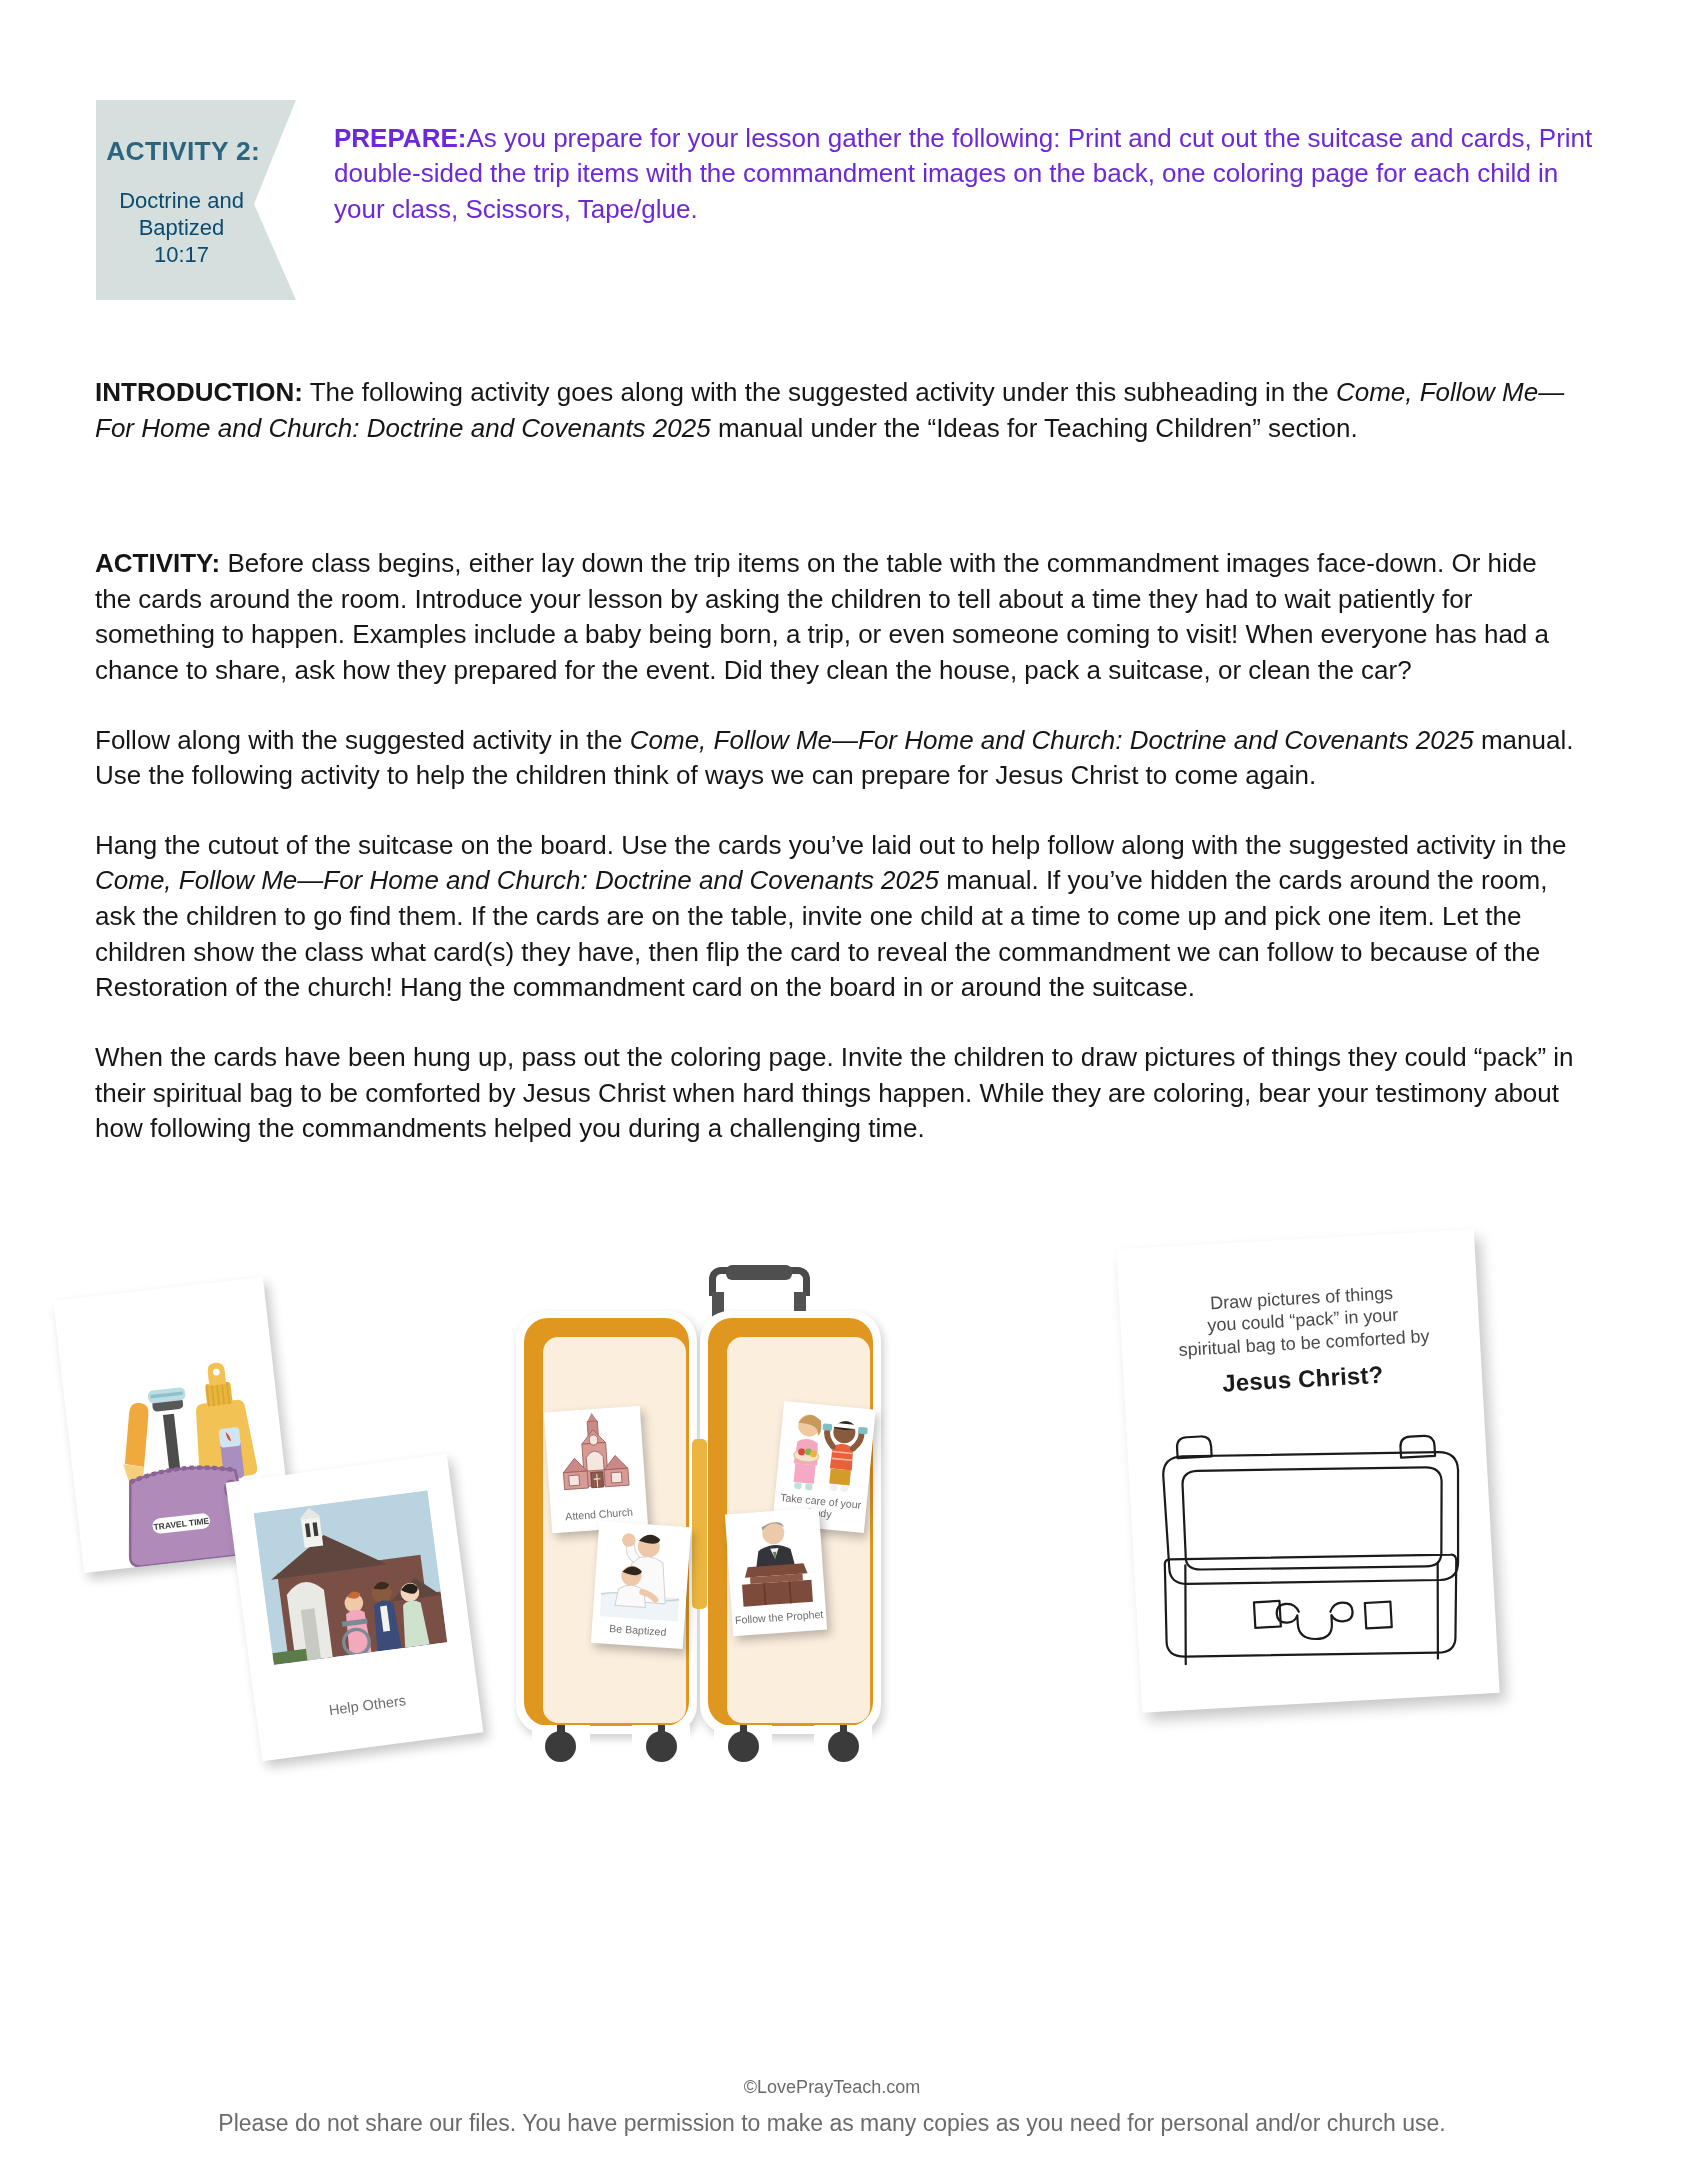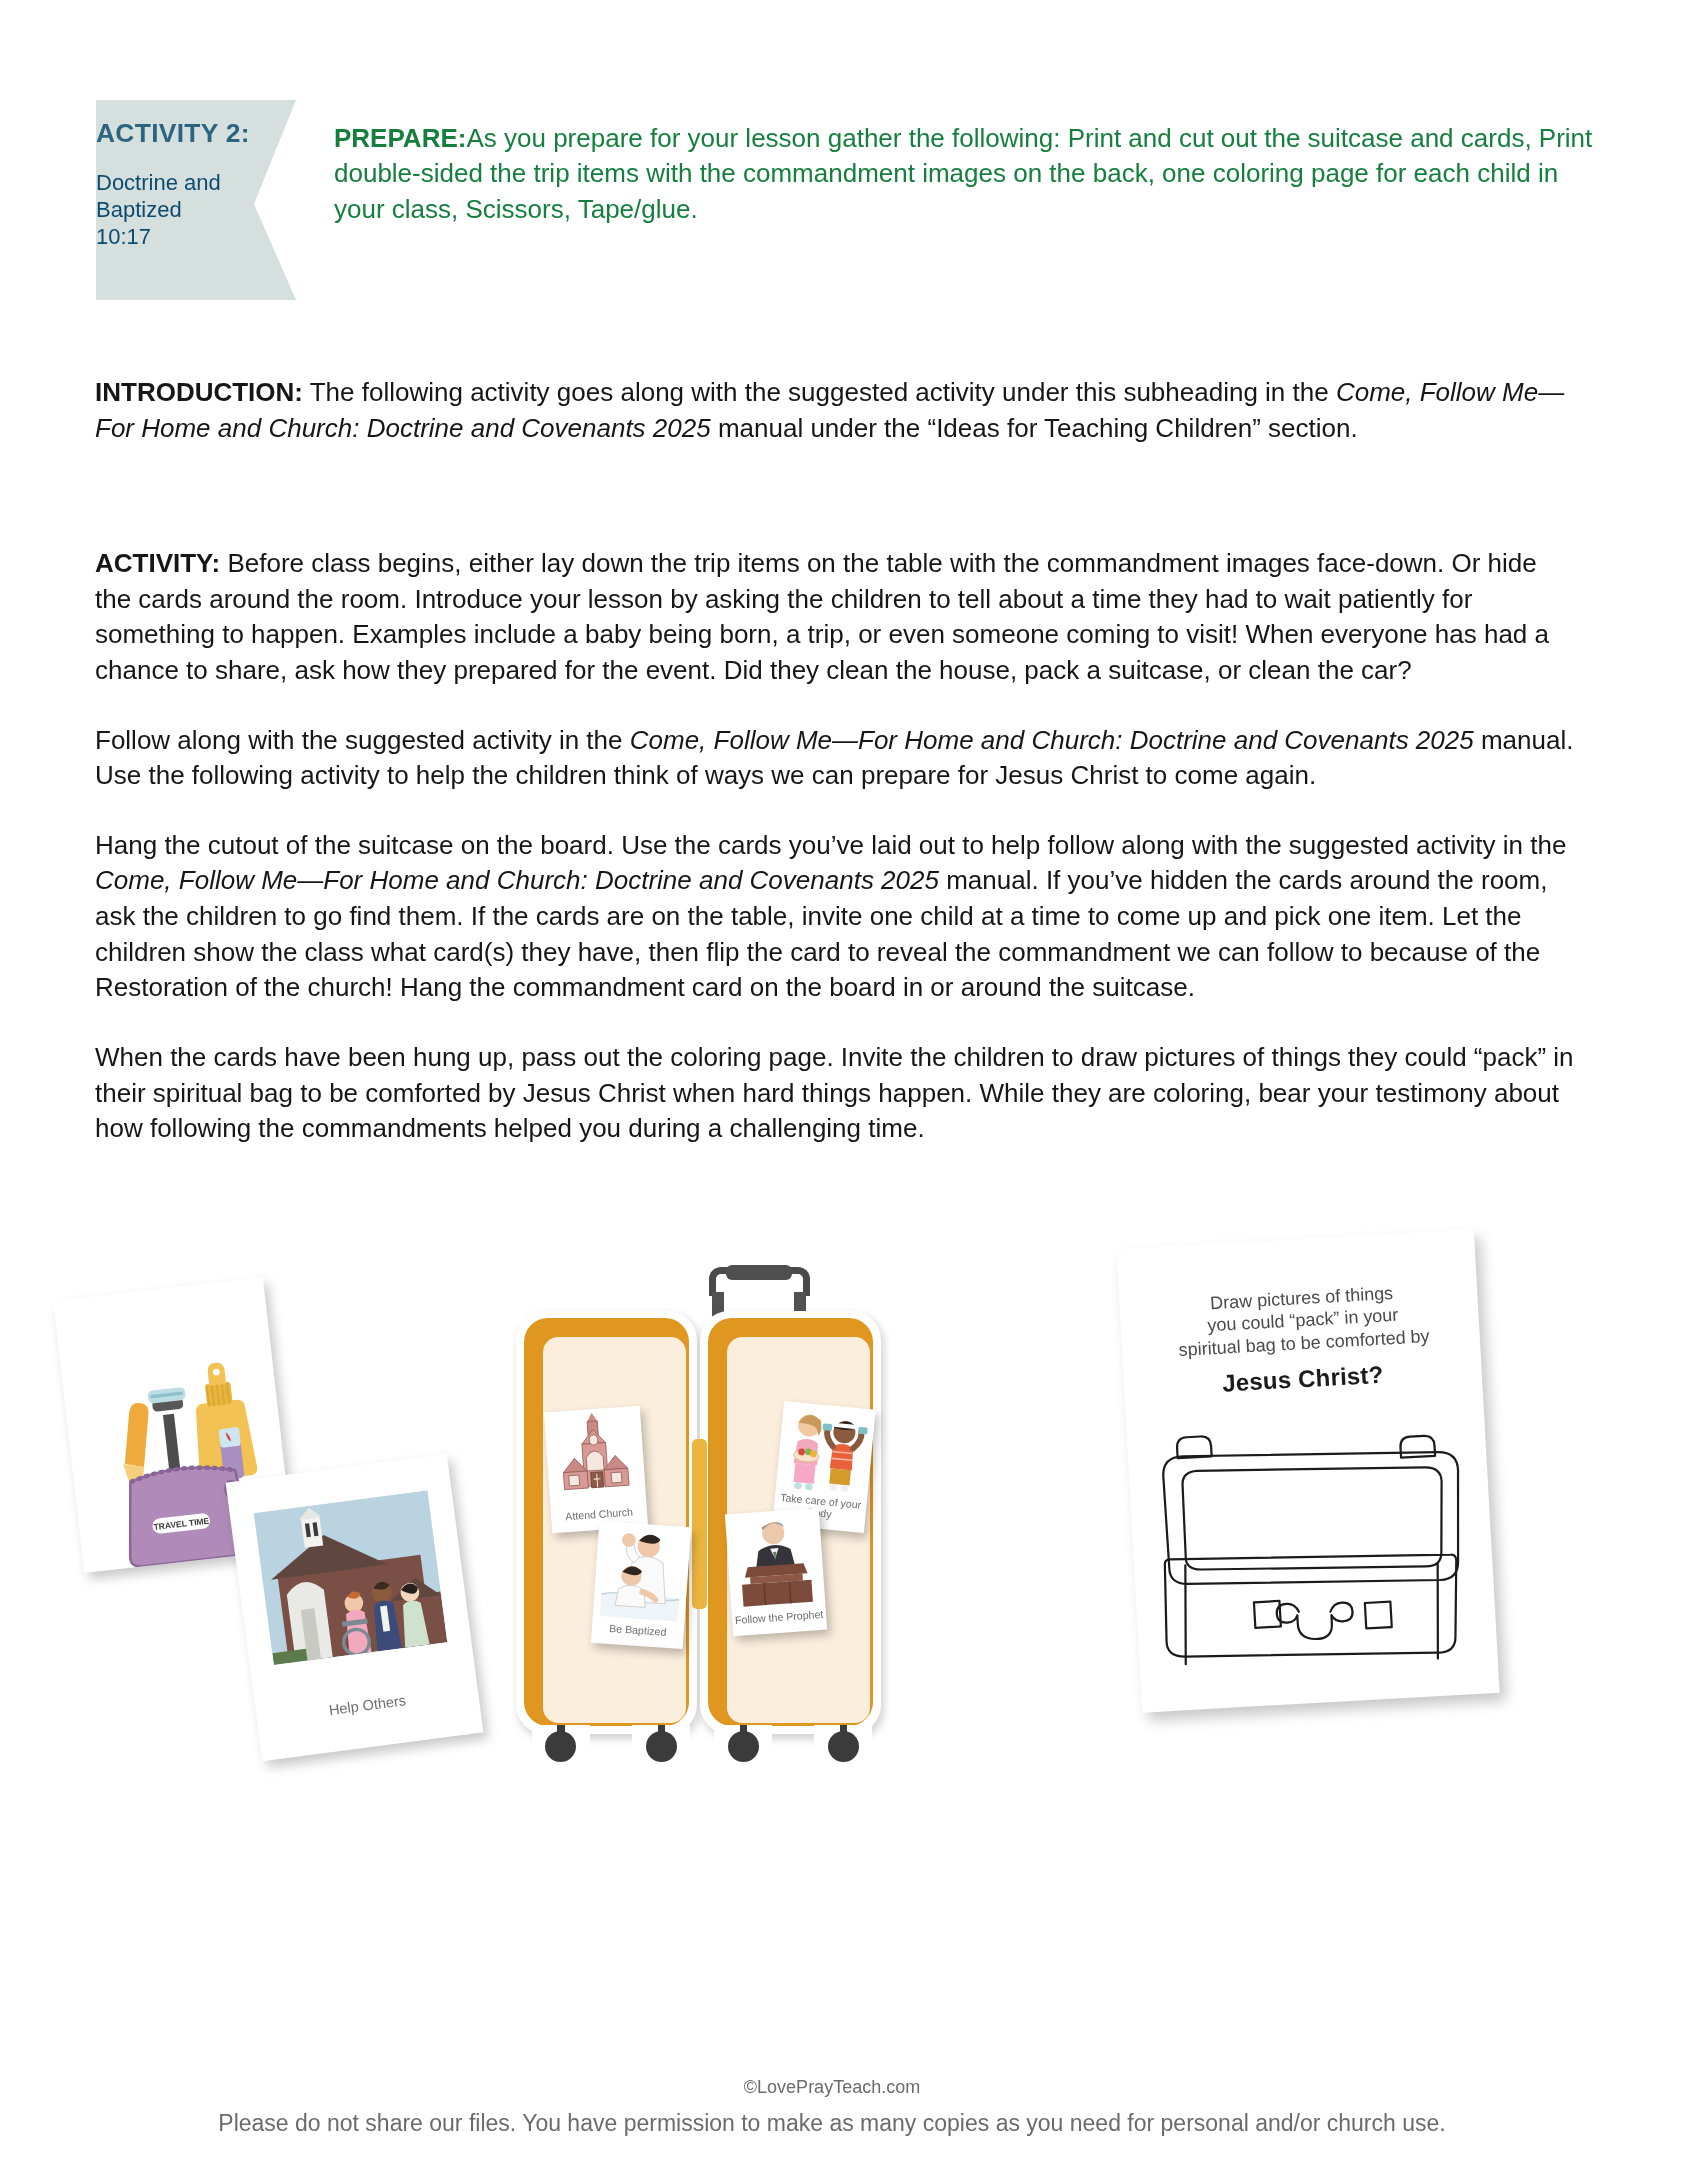--- a/index.html
+++ b/index.html
@@ -22,22 +22,22 @@
   }
   .badge {
     position: absolute;
     left: 96px;
     top: 100px;
     width: 200px;
     height: 200px;
     background: #d5e0de;
     -webkit-clip-path: polygon(0 0, 100% 0, 79% 52%, 100% 100%, 0 100%);
     clip-path: polygon(0 0, 100% 0, 79% 52%, 100% 100%, 0 100%);
-    padding-top: 19px;
-    text-align: left;
+    padding-top: 37px;
+    text-align: center;
   }
   .badge-title {
     font-size: 26.4px;
     font-weight: bold;
     color: #2d647f;
     letter-spacing: 0.3px;
     line-height: 1.1;
     padding-right: 25.6px;
   }
   .badge-ref {
@@ -48,21 +48,21 @@
     padding-right: 29px;
   }
 
   .prepare-block {
     position: absolute;
     left: 334px;
     top: 121px;
     width: 1261px;
     font-size: 26px;
     line-height: 1.36;
-    color: #15803d;
+    color: #6d28d9;
   }
   .prepare-block b { font-weight: bold; }
 
   
   .body-col {
     position: absolute;
     left: 95px;
     top: 375px;
     width: 1497px;
     font-size: 26px;

